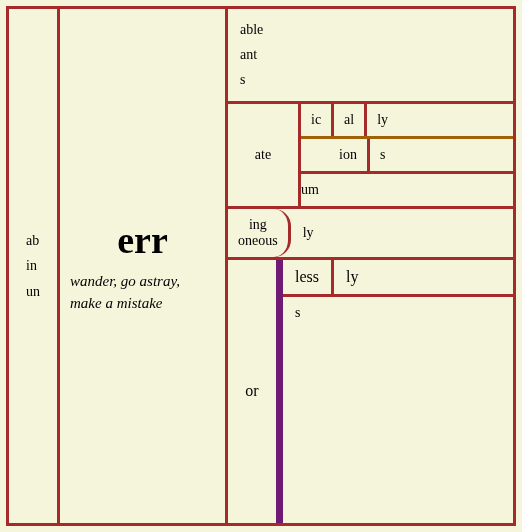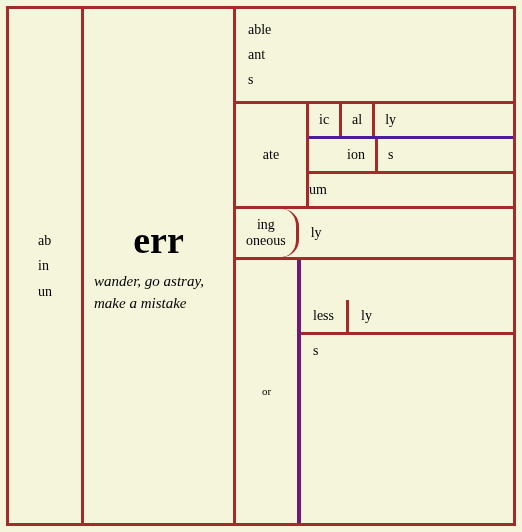--- a/index.html
+++ b/index.html
@@ -21,31 +21,31 @@
     .outer-container {
       width: 510px;
       height: 520px;
       border: 3px solid #a52a2a;
       background: #f5f5dc;
       display: flex;
       flex-direction: row;
     }
 
     .col-prefix {
-      width: 75px;
+      width: 51px;
       border-right: 3px solid #a52a2a;
       display: flex;
       align-items: center;
       justify-content: center;
       font-size: 14px;
       line-height: 1.8;
     }
 
     .col-main {
-      width: 152px;
+      width: 168px;
       border-right: 3px solid #a52a2a;
       display: flex;
       flex-direction: column;
       align-items: center;
       justify-content: center;
       padding: 10px;
     }
 
     .main-word {
       font-size: 38px;
@@ -94,21 +94,21 @@
 
     .ate-sub-grid {
       flex: 1;
       display: flex;
       flex-direction: column;
     }
 
     .ate-row1 {
       display: flex;
       flex-direction: row;
-      border-bottom: 3px solid #4c1d95;
+      border-bottom: 3px solid #a16207;
     }
 
     .ate-cell {
       border-right: 3px solid #a52a2a;
       padding: 8px 10px;
       font-size: 14px;
       display: flex;
       align-items: center;
       justify-content: center;
     }
@@ -170,48 +170,47 @@
     }
 
     
     .row-or {
       flex: 1;
       display: flex;
       flex-direction: row;
     }
 
     .cell-or-label {
-      width: 65px;
-      border-right: 4px solid #701a75;
-      display: flex;
-      align-items: center;
-      justify-content: center;
-      font-size: 11px;
+      width: 55px;
+      border-right: 7px solid #701a75;
+      display: flex;
+      align-items: center;
+      justify-content: center;
+      font-size: 16px;
     }
 
     .or-sub-grid {
       flex: 1;
       display: flex;
       flex-direction: column;
     }
 
     .or-row1 {
       border-bottom: 3px solid #a52a2a;
       display: flex;
       flex-direction: row;
     }
 
     .or-cell {
       border-right: 3px solid #a52a2a;
       padding: 8px 12px;
-      font-size: 14px;
-      display: flex;
-      align-items: center;
-      justify-content: center;
-      margin-top: 40px;
+      font-size: 16px;
+      display: flex;
+      align-items: center;
+      justify-content: center;
     }
 
     .or-cell:last-child {
       border-right: none;
     }
 
     .or-row2 {
       padding: 8px 12px;
       font-size: 14px;
     }

